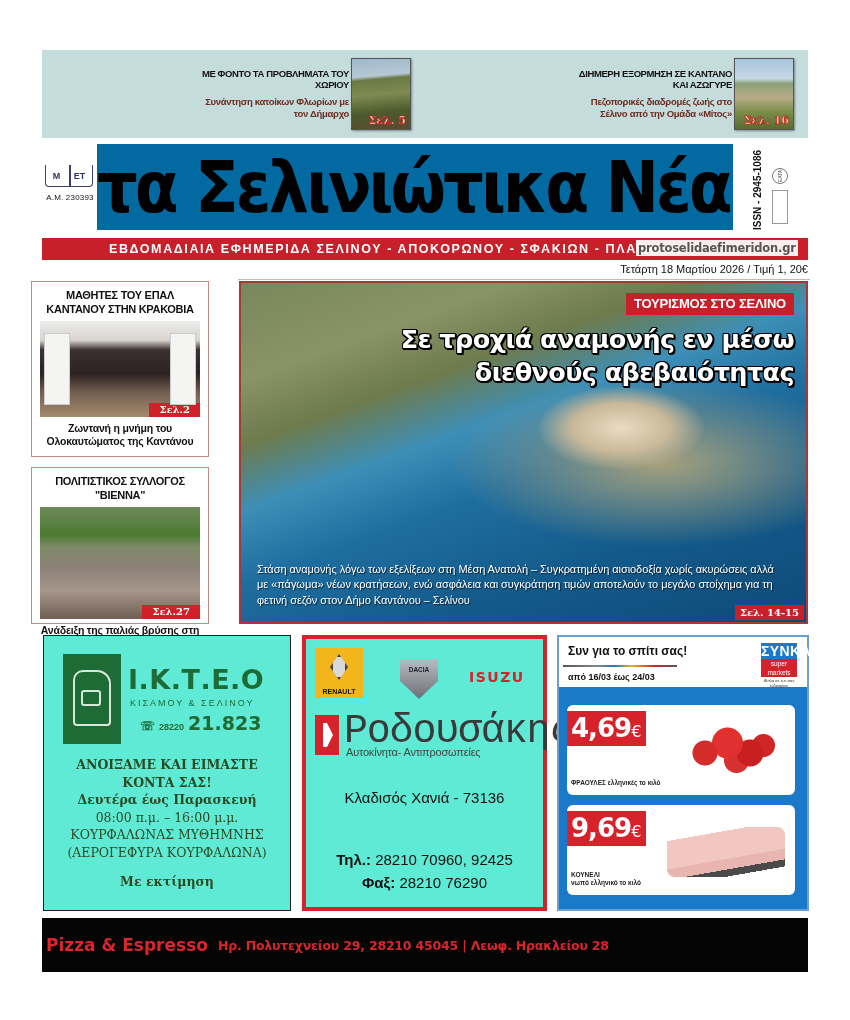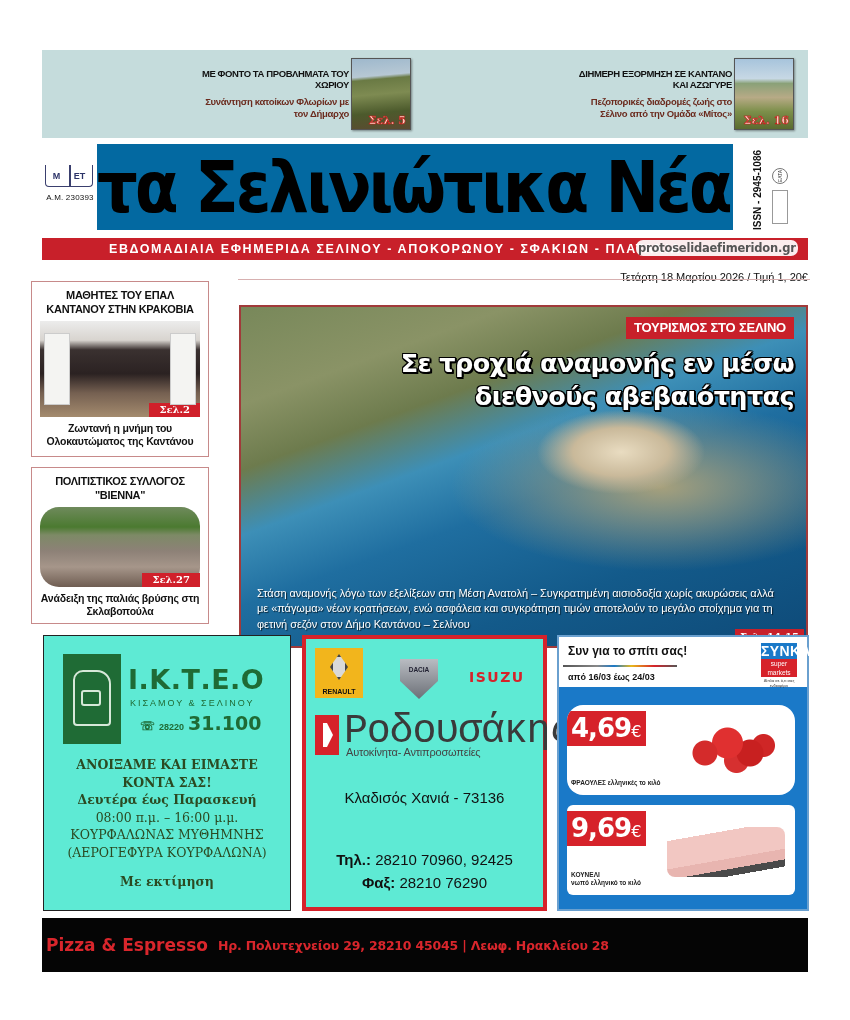--- a/index.html
+++ b/index.html
@@ -27,42 +27,42 @@
   .masthead { position: absolute; left: 97px; top: 144px; width: 636px; height: 86px; background: #0369a1; display: flex; align-items: center; justify-content: flex-start; }
   .masthead-title { font-family: "DejaVu Sans", sans-serif; font-weight: 700; font-size: 64px; letter-spacing: -3px; color: #000; transform: scaleY(1.12); }
 
   .issn-col { position: absolute; left: 752px; top: 150px; width: 52px; height: 80px; }
   .issn-text { position: absolute; left: 0px; top: 0; width: 16px; height: 80px; writing-mode: vertical-rl; transform: rotate(180deg); font-size: 10px; font-weight: 700; text-align: left; white-space: nowrap; }
   .elta-badge { position: absolute; left: 20px; top: 18px; width: 16px; height: 16px; border: 1px solid #777; border-radius: 50%; font-size: 5px; text-align: center; line-height: 14px; color: #333; transform: rotate(-90deg); }
   .elta-tag { position: absolute; left: 20px; top: 40px; width: 16px; height: 34px; border: 1px solid #999; font-size: 4px; }
 
   
   .red-band { position: absolute; left: 42px; top: 238px; width: 766px; height: 22px; background: #c8202a; color: #fff; display: flex; align-items: center; justify-content: center; font-weight: 700; font-size: 12.5px; letter-spacing: 1.6px; padding-right: 60px; }
-  .watermark { position: absolute; left: 636px; top: 240px; background: rgba(255,255,255,0.92); color: #555; font-family: "DejaVu Sans", sans-serif; font-weight: 700; font-size: 11.5px; padding: 1px 2px; letter-spacing: -0.2px; border-radius: 7px; }
-  .dateline { position: absolute; right: 42px; top: 263px; font-size: 11px; color: #111; margin-top: 8px; }
+  .watermark { position: absolute; left: 636px; top: 240px; background: rgba(255,255,255,0.92); color: #555; font-family: "DejaVu Sans", sans-serif; font-weight: 700; font-size: 11.5px; padding: 1px 2px; letter-spacing: -0.2px; }
+  .dateline { position: absolute; right: 42px; top: 263px; font-size: 11px; color: #111; }
   .date-rule { position: absolute; left: 238px; top: 279px; width: 572px; height: 1px; background: #d7b0b0; }
 
   
   .side-story { position: absolute; left: 31px; width: 178px; border: 1.5px solid #c78a8a; background: #fff; padding: 6px 8px; text-align: center; }
   .side-story .kicker { font-weight: 700; font-size: 11px; line-height: 14px; letter-spacing: -0.3px; }
   .side-story .photo { position: relative; height: 96px; margin: 5px 0 5px; }
   .side-story .pg { position: absolute; right: 0; bottom: 0; background: #d0202a; color: #fff; font-family: "DejaVu Serif", serif; font-weight: 700; font-size: 10px; padding: 1px 10px 2px; }
   .side-story .head { font-weight: 700; font-size: 10.5px; line-height: 13px; letter-spacing: -0.2px; }
   .ph-class { background: linear-gradient(180deg, #ececec 0%, #d8d4cf 20%, #3a3130 30%, #2b2222 55%, #756051 75%, #a48b6e 100%); }
   .ph-class:before, .ph-class:after { content: ""; position: absolute; top: 12px; width: 24px; height: 70px; background: #f4f4f2; border: 1px solid #ccc; }
   .ph-class:before { left: 4px; }
   .ph-class:after { right: 4px; }
   .ph-fountain { background: linear-gradient(180deg, #6f8a5c 0%, #4b7a30 25%, #7d8a66 35%, #8d8177 55%, #a6968a 75%, #6f5d52 100%); }
 
   
   .main-story { position: absolute; left: 239px; top: 281px; width: 569px; height: 343px; border: 2px solid #a13a3a; overflow: hidden;
     background:
       radial-gradient(ellipse 120px 60px at 380px 145px, #e9dcc1 0%, #c9b99a 40%, rgba(0,0,0,0) 70%),
       radial-gradient(ellipse 300px 120px at 420px 180px, #a6a07c 0%, rgba(0,0,0,0) 70%),
-      linear-gradient(160deg, #78885a 0%, #8a9366 18%, #6d7b4d 30%, #3d8fb7 42%, #1f6ea0 55%, #135a8a 75%, #0e4a78 100%); margin-top: 24px; }
+      linear-gradient(160deg, #78885a 0%, #8a9366 18%, #6d7b4d 30%, #3d8fb7 42%, #1f6ea0 55%, #135a8a 75%, #0e4a78 100%); }
   .main-story .tag { position: absolute; right: 12px; top: 10px; background: #c8202a; color: #fff; font-weight: 700; font-size: 13px; padding: 3px 8px 4px; letter-spacing: -0.2px; }
   .main-story .headline { position: absolute; right: 12px; top: 40px; text-align: right; color: #fff; font-family: "DejaVu Sans", sans-serif; font-weight: 700; font-size: 25.5px; line-height: 33px; letter-spacing: -0.6px;
     text-shadow: 2px 2px 0 #000, -1px -1px 0 #000, 1px -1px 0 #000, -1px 1px 0 #000, 2px 0 0 #000, 0 2px 0 #000; }
   .main-story .lede { position: absolute; left: 16px; bottom: 14px; width: 520px; color: #fff; font-size: 11px; line-height: 15.5px; letter-spacing: -0.05px; text-shadow: 1px 1px 1px rgba(0,0,0,0.7); }
   .main-story .pg { position: absolute; right: 2px; bottom: 2px; background: #c8202a; color: #fff; font-family: "DejaVu Serif", serif; font-weight: 700; font-size: 10px; padding: 2px 5px; }
 
   
   .ad { position: absolute; top: 635px; height: 276px; background: #5eead4; }
   .ad-ikteo { left: 43px; width: 248px; border: 1.5px solid #222; }
   .ikteo-logo { position: absolute; left: 19px; top: 18px; width: 58px; height: 90px; background: #1f6b35; }
@@ -170,21 +170,21 @@
 <div class="side-story" style="top:281px; height:176px;">
   <div class="kicker">ΜΑΘΗΤΕΣ ΤΟΥ ΕΠΑΛ ΚΑΝΤΑΝΟΥ ΣΤΗΝ ΚΡΑΚΟΒΙΑ</div>
   <div class="photo ph-class">
     <span class="pg">Σελ.2</span>
   </div>
   <div class="head">Ζωντανή η μνήμη του Ολοκαυτώματος της Καντάνου</div>
 </div>
 
 <div class="side-story" style="top:467px; height:157px;">
   <div class="kicker">ΠΟΛΙΤΙΣΤΙΚΟΣ ΣΥΛΛΟΓΟΣ "ΒΙΕΝΝΑ"</div>
-  <div class="photo ph-fountain" style="height:80px;border-radius:19px;">
+  <div class="photo ph-fountain" style="height:112px;">
     <span class="pg">Σελ.27</span>
   </div>
   <div class="head">Ανάδειξη της παλιάς βρύσης στη Σκλαβοπούλα</div>
 </div>
 
 <div class="main-story">
   <div class="tag">ΤΟΥΡΙΣΜΟΣ ΣΤΟ ΣΕΛΙΝΟ</div>
   <div class="headline">
     <div>Σε τροχιά αναμονής εν μέσω</div>
     <div>διεθνούς αβεβαιότητας</div>
@@ -195,21 +195,21 @@
 
 <div class="ad ad-ikteo">
   <div class="ikteo-logo">
       <div class="car"></div>
     </div>
   <div class="ikteo-name">Ι.Κ.Τ.Ε.Ο</div>
   <div class="ikteo-sub">ΚΙΣΑΜΟΥ &amp; ΣΕΛΙΝΟΥ</div>
   <div class="ikteo-phone">
     <span class="ic">☏</span>
     <span class="area">28220</span>
-    <span class="num">31.100</span>
+    <span class="num">21.823</span>
   </div>
   <div class="ikteo-body">
     <div class="b">ΑΝΟΙΞΑΜΕ ΚΑΙ ΕΙΜΑΣΤΕ</div>
     <div class="b">ΚΟΝΤΑ ΣΑΣ!</div>
     <div class="b">Δευτέρα έως Παρασκευή</div>
     <div>08:00 π.μ. – 16:00 μ.μ.</div>
     <div>ΚΟΥΡΦΑΛΩΝΑΣ ΜΥΘΗΜΝΗΣ</div>
     <div>(ΑΕΡΟΓΕΦΥΡΑ ΚΟΥΡΦΑΛΩΝΑ)</div>
     <div class="gap"></div>
     <div class="b">Με εκτίμηση</div>
@@ -241,21 +241,21 @@
   <div class="synka-top">
     <div class="synka-title">Συν για το σπίτι σας!</div>
     <div class="synka-rule"></div>
     <div class="synka-dates">από 16/03 έως 24/03</div>
     <div class="synka-logo">
       <div class="n">ΣΥΝΚΑ</div>
       <div class="s">super markets</div>
       <div class="t">Δίπλα σε ό,τι σας ενδιαφέρει</div>
     </div>
   </div>
-  <div class="offer" style="top:68px;border-radius:16px;">
+  <div class="offer" style="top:68px;">
     <div class="price"><span>4,69</span><span class="eur">€</span></div>
     <div class="img strawberry"></div>
     <div class="desc">ΦΡΑΟΥΛΕΣ ελληνικές το κιλό</div>
   </div>
   <div class="offer" style="top:168px;">
     <div class="price"><span>9,69</span><span class="eur">€</span></div>
     <div class="img rabbit"></div>
     <div class="desc">
       <div>ΚΟΥΝΕΛΙ</div>
       <div>νωπό ελληνικό το κιλό</div>

